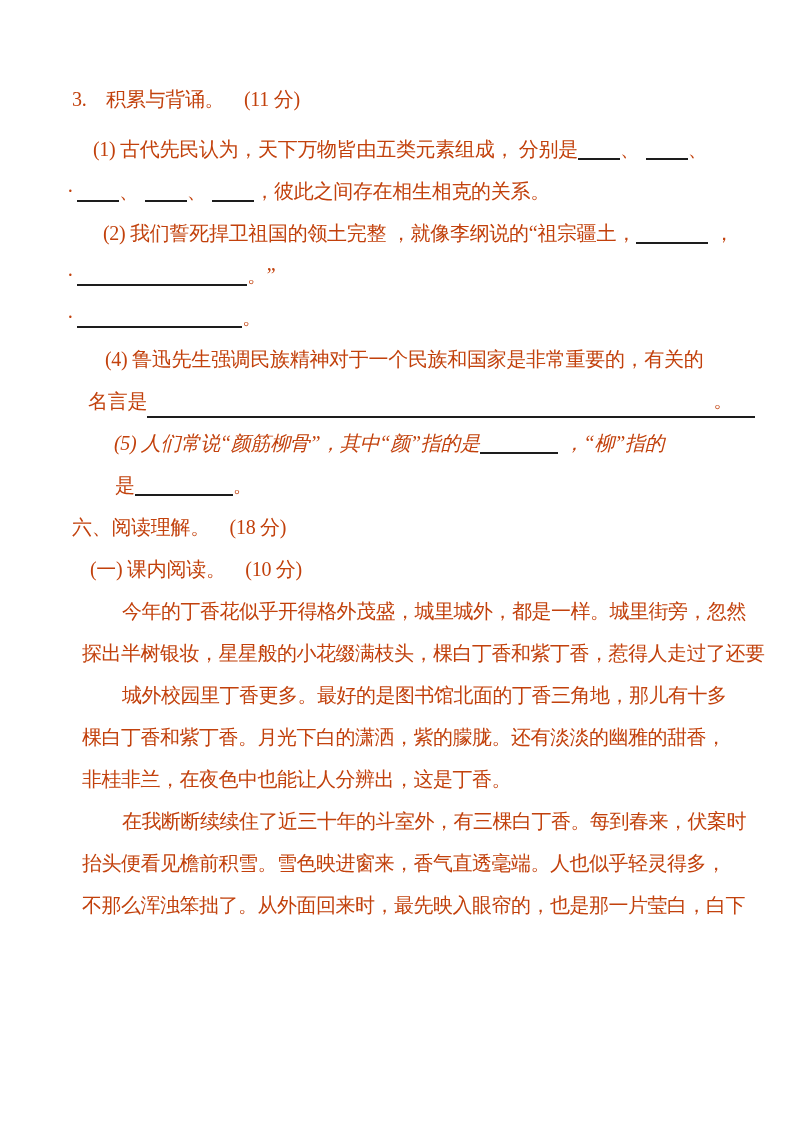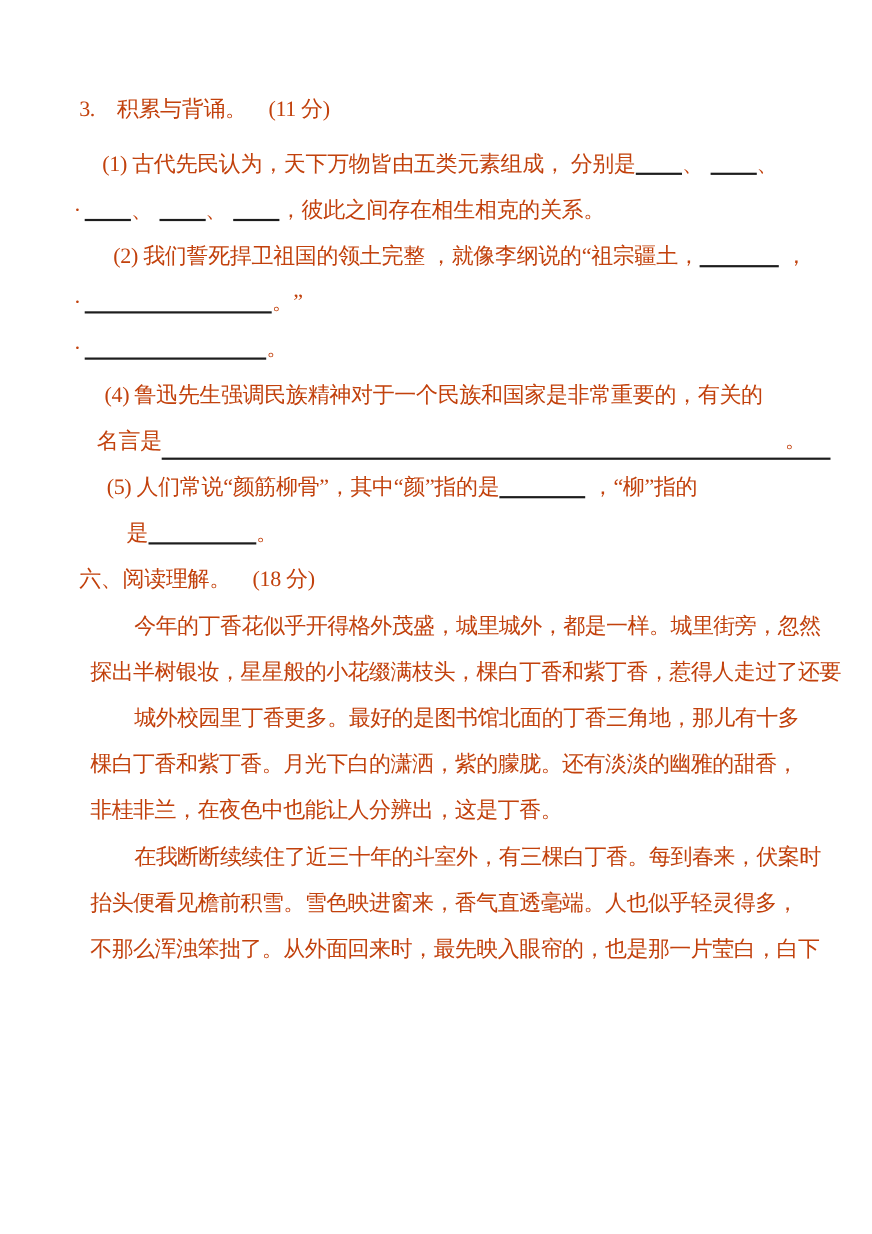--- a/index.html
+++ b/index.html
@@ -18,23 +18,23 @@
   .line{
     height:42px;
     line-height:42px;
     white-space:nowrap;
     letter-spacing:-0.3px;
   }
   .heading{margin-left:10px;}
   .q1l1{margin-left:31px;margin-top:8px;}
   .dotline{margin-left:5px;}
   .q2l1,.q3l1{margin-left:41px;}
-  .q4l1{margin-left:33px;}
+  .q4l1{margin-left:43px;}
   .q4l2{margin-left:26px;display:flex;}
-  .q5l1{margin-left:35px;}
+  .q5l1{margin-left:52px;font-style:italic;}
   .q5l2{margin-left:53px;}
   .part-heading{margin-left:28px;}
   .body-line{margin-left:20px;letter-spacing:-0.5px;}
   .body-indent{margin-left:60px;}
   .blank{
     display:inline-block;
     border-bottom:2px solid #1d1d1d;
     height:24px;
     vertical-align:-4px;
   }
@@ -100,20 +100,23 @@
   </div>
 
   <div class="line q5l2">
     <span>是</span><span class="blank w98"></span><span>。</span>
   </div>
 
   <div class="line heading">
     <span>六、阅读理解。　(18 分)</span>
   </div>
 
+  <div class="line part-heading">
+    <span>(一) 课内阅读。　(10 分)</span>
+  </div>
 
   <div class="line body-line body-indent"><span>今年的丁香花似乎开得格外茂盛，城里城外，都是一样。城里街旁，忽然</span></div>
   <div class="line body-line"><span>探出半树银妆，星星般的小花缀满枝头，棵白丁香和紫丁香，惹得人走过了还要</span></div>
   <div class="line body-line body-indent"><span>城外校园里丁香更多。最好的是图书馆北面的丁香三角地，那儿有十多</span></div>
   <div class="line body-line"><span>棵白丁香和紫丁香。月光下白的潇洒，紫的朦胧。还有淡淡的幽雅的甜香，</span></div>
   <div class="line body-line"><span>非桂非兰，在夜色中也能让人分辨出，这是丁香。</span></div>
   <div class="line body-line body-indent"><span>在我断断续续住了近三十年的斗室外，有三棵白丁香。每到春来，伏案时</span></div>
   <div class="line body-line"><span>抬头便看见檐前积雪。雪色映进窗来，香气直透毫端。人也似乎轻灵得多，</span></div>
   <div class="line body-line"><span>不那么浑浊笨拙了。从外面回来时，最先映入眼帘的，也是那一片莹白，白下</span></div>
 

